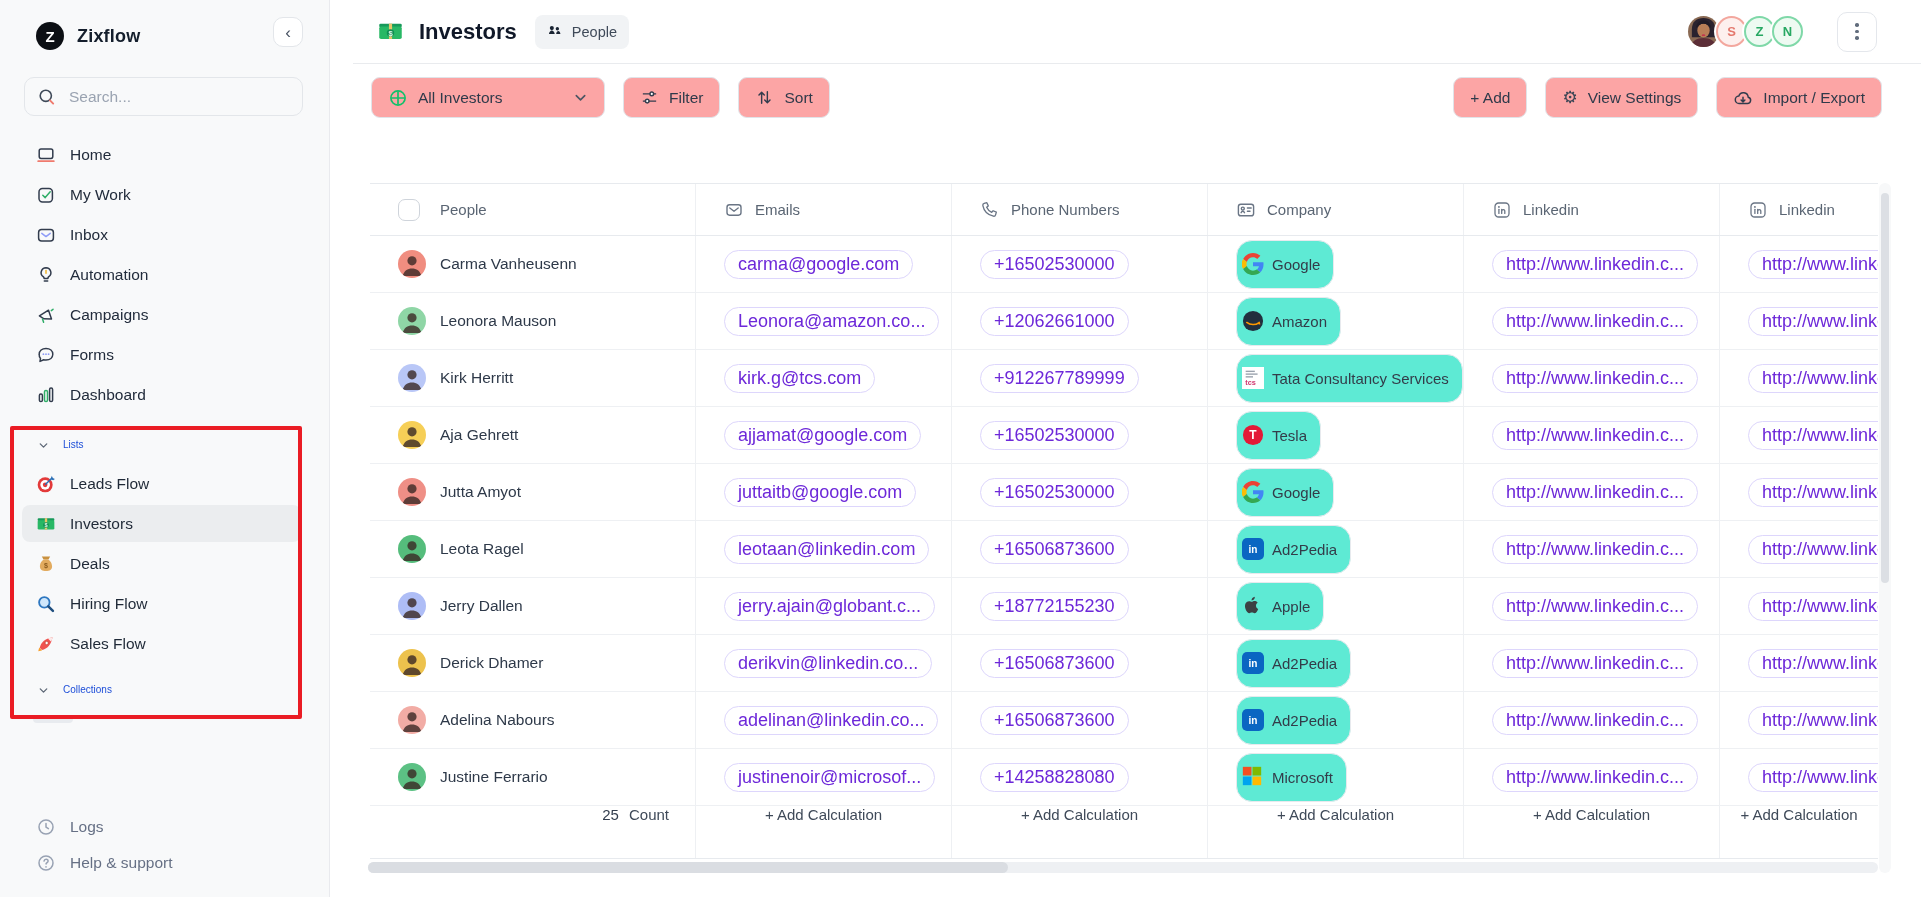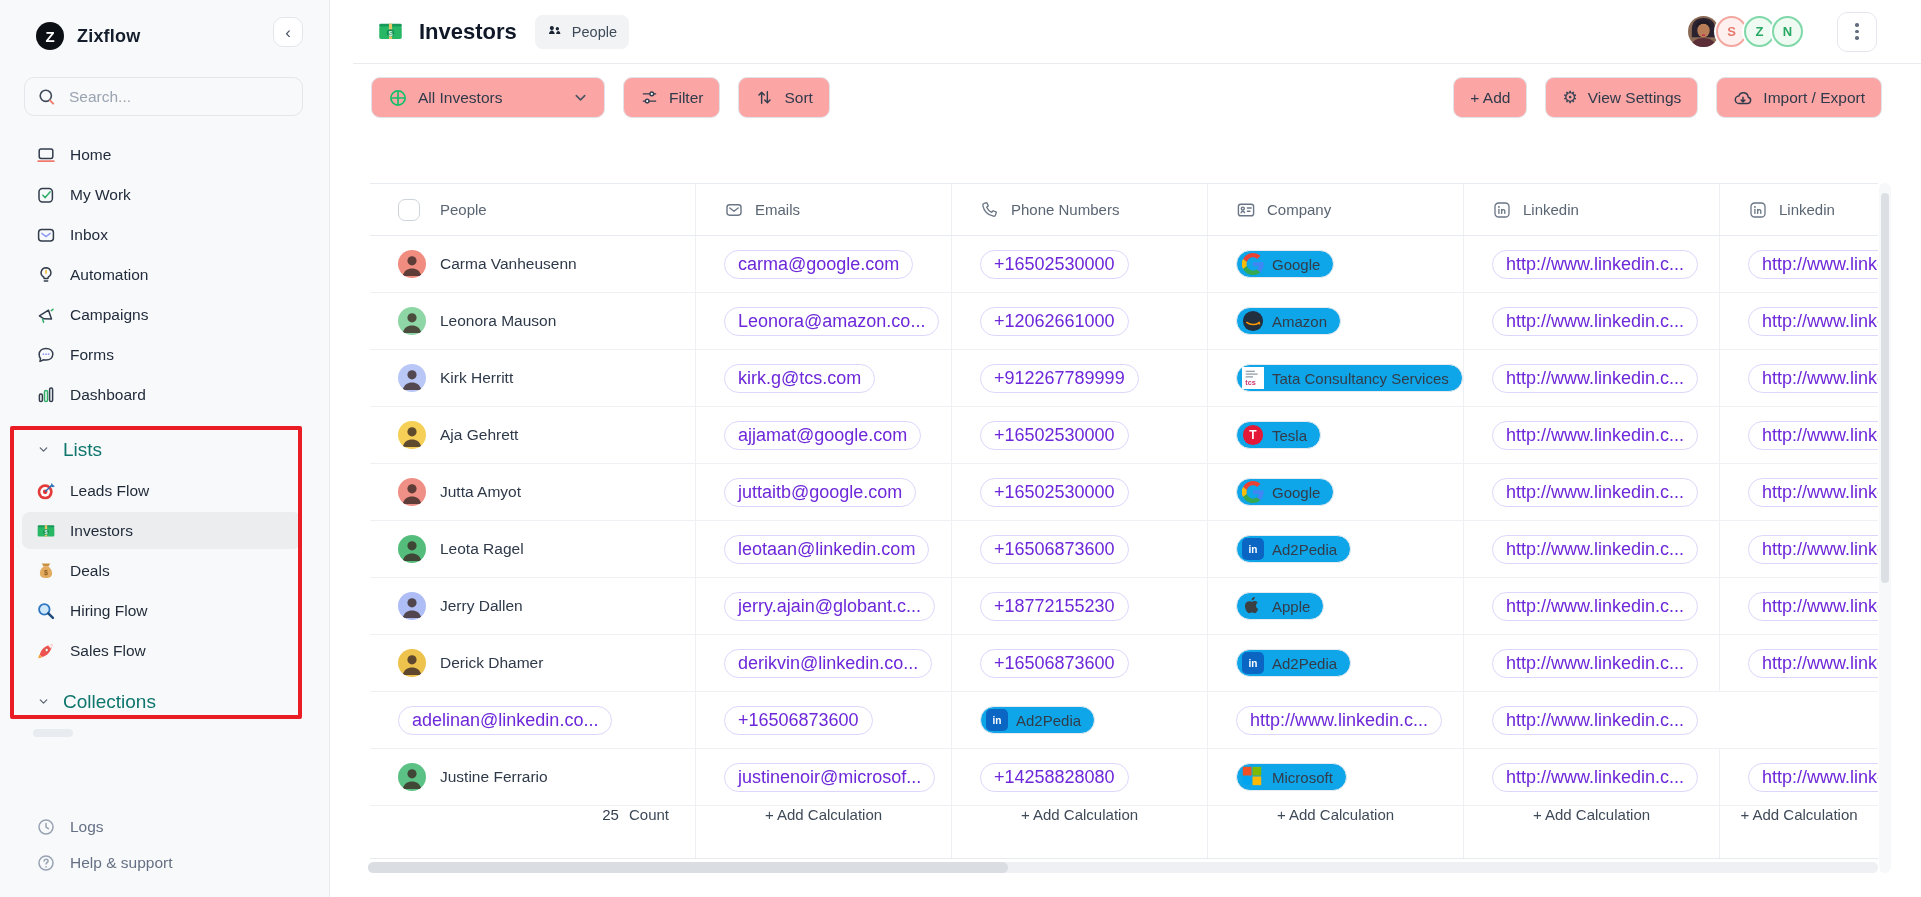--- a/index.html
+++ b/index.html
@@ -11,21 +11,21 @@
   .brand-row{display:flex;align-items:center;gap:13px;padding:22px 0 0 36px;}
   .logo{width:28px;height:28px;border-radius:50%;background:#0c0f14;color:#fff;display:flex;align-items:center;justify-content:center;font-weight:700;font-size:15px;}
   .brand-name{font-size:18px;font-weight:700;color:#141e2c;letter-spacing:.2px;}
   .collapse-btn{position:absolute;top:17px;right:26px;width:30px;height:30px;border-radius:10px;border:1px solid #e3e6ea;background:#fff;display:flex;align-items:center;justify-content:center;color:#495363;font-size:17px;line-height:1;cursor:pointer;}
   .search-box{margin:27px 26px 0 24px;height:39px;border:1px solid #e3e6ea;border-radius:10px;display:flex;align-items:center;gap:10px;padding:0 12px;background:#f8f9fa;}
   .search-box input{border:none;outline:none;background:transparent;font-size:15.5px;color:#6b7587;width:100%;}
   .search-box input::placeholder{color:#9aa3b1;}
   .side-nav{margin-top:20px;}
   .nav-item{display:flex;align-items:center;gap:14px;height:38px;padding-left:36px;margin-bottom:2px;font-size:15.5px;color:#222c3c;cursor:pointer;}
   .nav-icon{width:20px;height:20px;display:flex;}
-  .section-head{display:flex;align-items:flex-end;gap:13px;padding-left:37px;color:#0f766e;font-size:19px;margin:25px 0 11px;cursor:pointer;}
+  .section-head{display:flex;align-items:flex-start;gap:13px;padding-left:37px;color:#1d4ed8;font-size:10px;margin:25px 0 11px;cursor:pointer;}
   .list-item{display:flex;align-items:center;gap:14px;height:37px;margin:0 28px 3px 22px;padding-left:14px;border-radius:8px;font-size:15.5px;font-weight:500;color:#1f2937;cursor:pointer;}
   .list-item.active{background:#ebedef;}
   .list-icon{width:20px;height:20px;display:flex;}
   .skeleton-bar{width:40px;height:8px;border-radius:4px;background:#e8ebef;margin:16px 0 0 33px;}
   .side-bottom{position:absolute;left:0;right:0;bottom:16px;}
   .bottom-item{display:flex;align-items:center;gap:14px;height:36px;padding-left:36px;font-size:15.5px;color:#667085;cursor:pointer;}
   .annotation-box{position:absolute;left:10px;top:426px;width:292px;height:293px;border:4px solid #ea1c24;border-radius:2px;pointer-events:none;z-index:6;}
 
   
   .main{position:absolute;left:330px;top:0;width:1591px;height:897px;background:#fff;}
@@ -60,21 +60,21 @@
   .th{display:flex;align-items:center;gap:11px;padding-left:28px;color:#5a6573;font-size:15px;border-right:1px solid #eef0f3;overflow:hidden;white-space:nowrap;}
   .th:last-child{border-right:none;}
   .cb{width:22px;height:22px;border:1.5px solid #cfd4db;border-radius:7px;background:#fff;flex:none;margin-right:9px;cursor:pointer;}
   .th-icon{width:20px;height:20px;display:flex;flex:none;}
   .tr{height:57px;border-bottom:1px solid #eef0f3;}
   .td{display:flex;align-items:center;padding-left:28px;overflow:hidden;border-right:1px solid #eef0f3;white-space:nowrap;}
   .td:last-child{border-right:none;}
   .row-avatar{width:28px;height:28px;border-radius:50%;overflow:hidden;flex:none;margin-right:14px;}
   .person-name{font-size:15.5px;color:#2e3949;}
   .pill{display:inline-flex;align-items:center;height:29px;padding:0 13px;border-radius:15px;border:1px solid #ddd6fc;color:#6d28d9;font-size:18px;background:#fff;flex:none;cursor:pointer;}
-  .company-pill{display:inline-flex;align-items:center;gap:8px;height:28px;padding:0 13px 0 5px;border-radius:16px;border:1px solid #e7eaee;color:#333c49;font-size:15px;background:#0ea5e9;flex:none;cursor:pointer;}
+  .company-pill{display:inline-flex;align-items:center;gap:8px;height:49px;padding:0 13px 0 5px;border-radius:16px;border:1px solid #e7eaee;color:#333c49;font-size:15px;background:#5eead4;flex:none;cursor:pointer;}
   .company-logo{width:22px;height:22px;display:flex;flex:none;}
   .tfoot{height:53px;border-bottom:1px solid #e7eaee;}
   .tf{display:flex;align-items:flex-start;justify-content:center;color:#3f4a59;font-size:15px;border-right:1px solid #eef0f3;overflow:hidden;white-space:nowrap;cursor:pointer;}
   .tf:last-child{border-right:none;}
   .tf-count{justify-content:flex-end;padding-right:26px;gap:10px;cursor:default;}
   .tf-count .cnum{color:#333e4e;}
   .tf-count .clab{color:#3f4a59;}
   .tf-inner{width:256px;flex:none;text-align:center;}
 
   
@@ -698,20 +698,28 @@
             </div>
             <div class="td">
               <span class="pill">http://www.linkedin.c...</span>
             </div>
             <div class="td">
               <span class="pill">http://www.linkedin.c...</span>
             </div>
           </div>
           <div class="grid-row tr">
             <div class="td">
+              <span class="row-avatar"><svg viewBox="0 0 28 28" width="28" height="28">
+                  <rect width="28" height="28" fill="#f2aca5"></rect>
+                  <circle cx="14" cy="10.8" r="4.6" fill="rgba(58,40,36,.8)"></circle>
+                  <path d="M4.5 26c1.5-5.3 5-7.6 9.5-7.6s8 2.3 9.5 7.6z" fill="rgba(58,40,36,.8)"></path>
+                </svg></span>
+              <span class="person-name">Adelina Nabours</span>
+            </div>
+            <div class="td">
               <span class="pill">adelinan@linkedin.co...</span>
             </div>
             <div class="td">
               <span class="pill">+16506873600</span>
             </div>
             <div class="td">
               <span class="company-pill">
                 <span class="company-logo">
                   <svg viewBox="0 0 24 24" width="22" height="22">
                     <rect width="24" height="24" rx="5.5" fill="#0a66c2"></rect>

